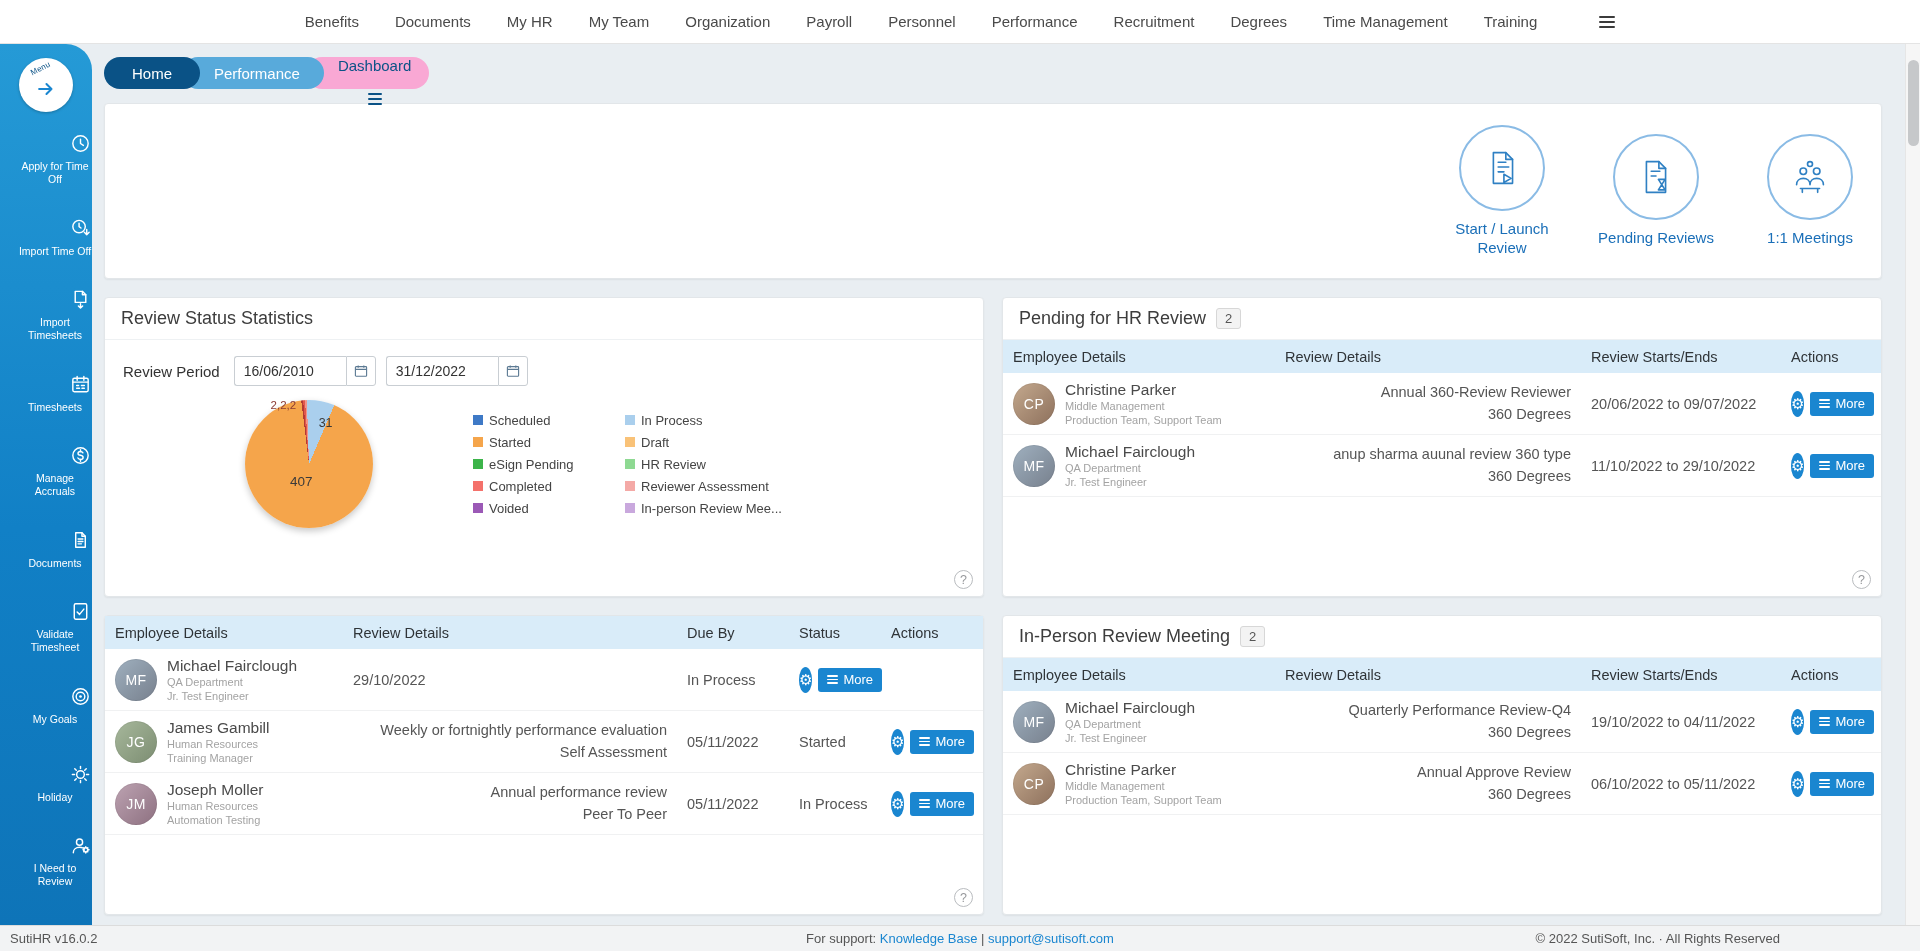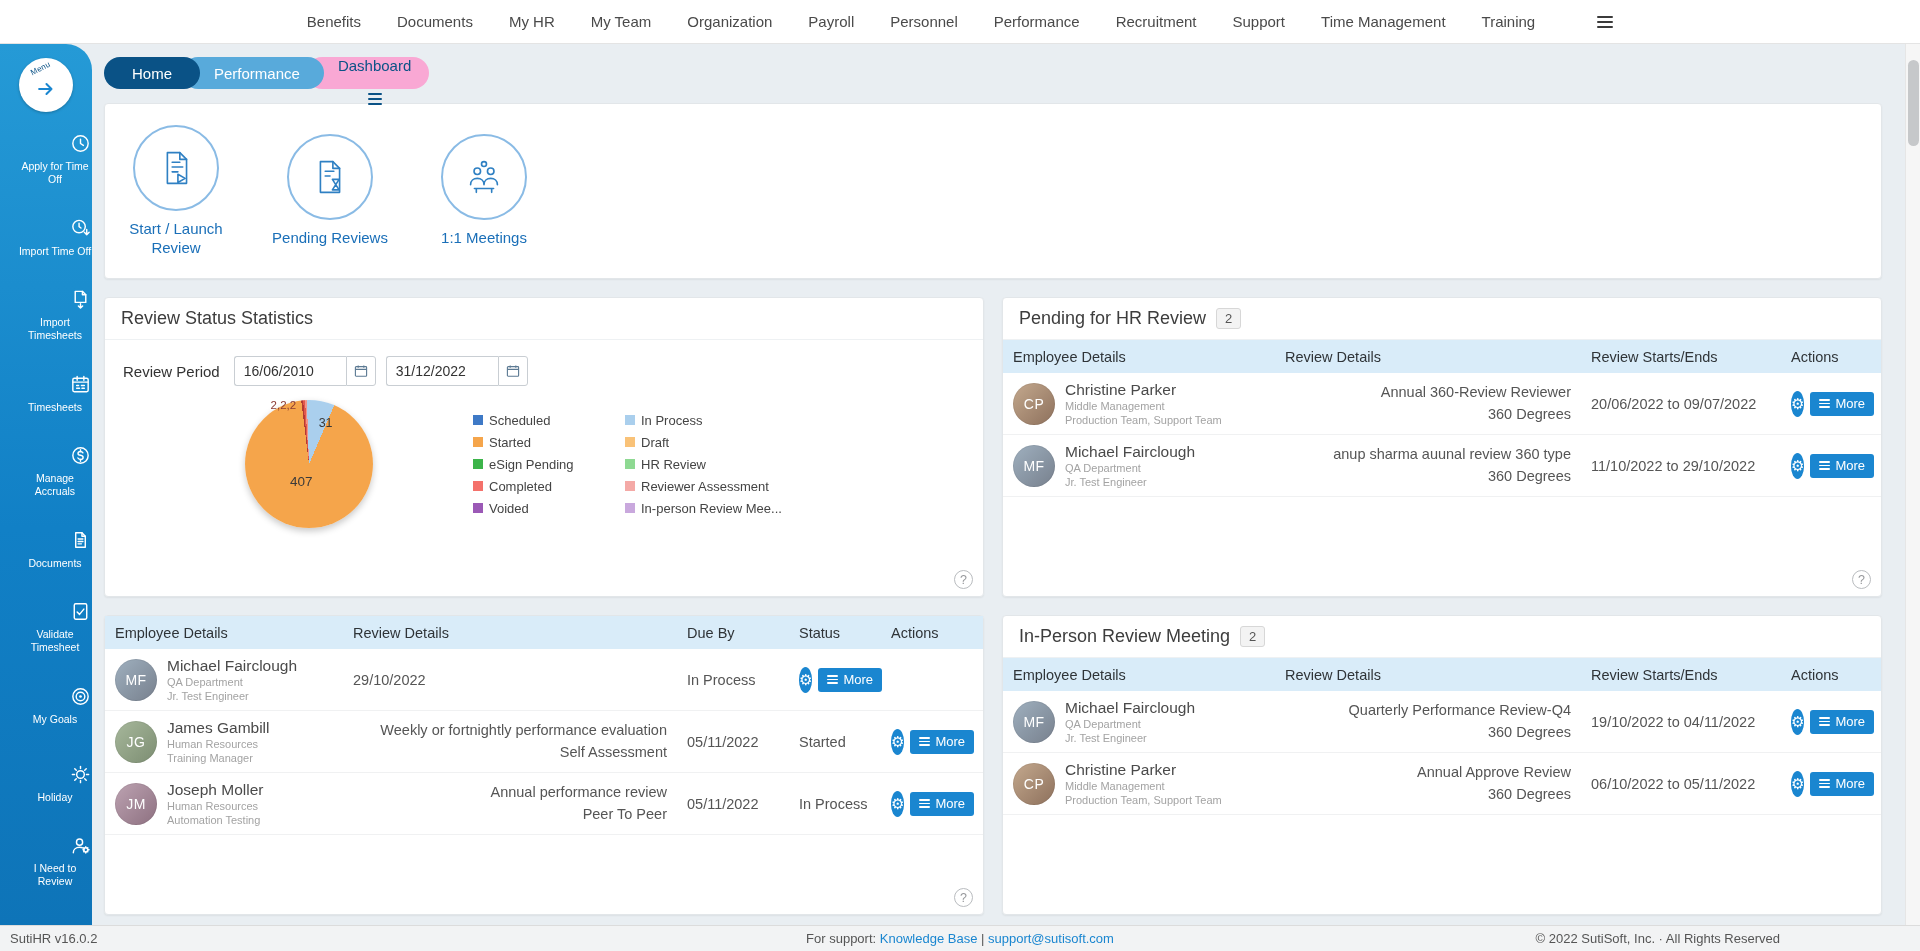--- a/index.html
+++ b/index.html
@@ -52,21 +52,21 @@
   .card-header{height:42px;display:flex;align-items:center;padding:0 16px;
     border-bottom:1px solid #eef1f3;font-size:18px;color:#3d3d3d;}
   .count-badge{margin-left:10px;background:#f3f3f3;border:1px solid #d7d7d7;border-radius:3px;
     font-size:13px;color:#555;padding:1px 8px;line-height:17px;}
   .help{position:absolute;right:10px;bottom:7px;width:19px;height:19px;border-radius:50%;
     border:1.5px solid #b9bcbf;color:#97999c;font-size:12.5px;display:flex;align-items:center;
     justify-content:center;cursor:pointer;background:#fff;}
 
   
   .qa-card{height:176px;margin-bottom:18px;display:flex;align-items:center;
-    justify-content:flex-start;gap:12px;}
+    justify-content:flex-end;gap:12px;}
   .qa{width:142px;display:flex;flex-direction:column;align-items:center;cursor:pointer;}
   .qa-circle{width:86px;height:86px;border:2px solid #8abbe5;border-radius:50%;
     display:flex;align-items:center;justify-content:center;background:#fff;}
   .qa-label{margin-top:9px;color:#1a6fb8;font-size:15px;text-align:center;line-height:1.25;
     max-width:120px;}
   .qicon{width:46px;height:46px;fill:none;stroke:#2f80c3;stroke-width:1.7;
     stroke-linecap:round;stroke-linejoin:round;}
 
   
   .cards-grid{display:grid;grid-template-columns:1fr 1fr;gap:18px;}
@@ -154,21 +154,21 @@
 <header class="topnav">
   <a>Benefits</a>
   <a>Documents</a>
   <a>My HR</a>
   <a>My Team</a>
   <a>Organization</a>
   <a>Payroll</a>
   <a>Personnel</a>
   <a>Performance</a>
   <a>Recruitment</a>
-  <a>Support</a>
+  <a>Degrees</a>
   <a>Time Management</a>
   <a>Training</a>
   <span class="bars">
       <i></i>
       <i></i>
       <i></i>
     </span>
 </header>
 
 <aside class="sidebar">

